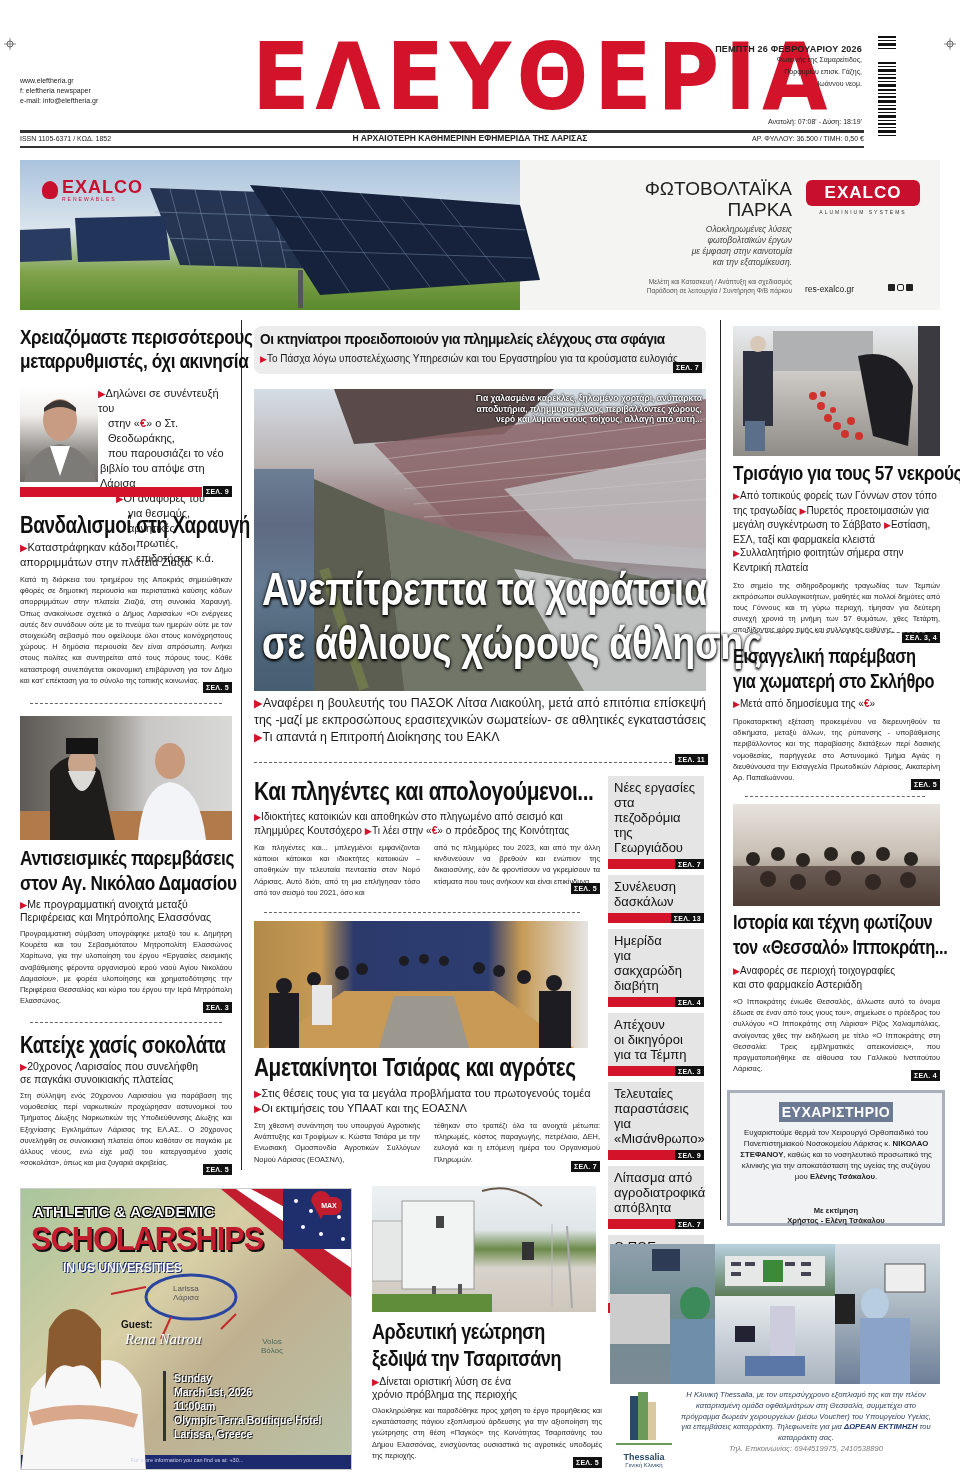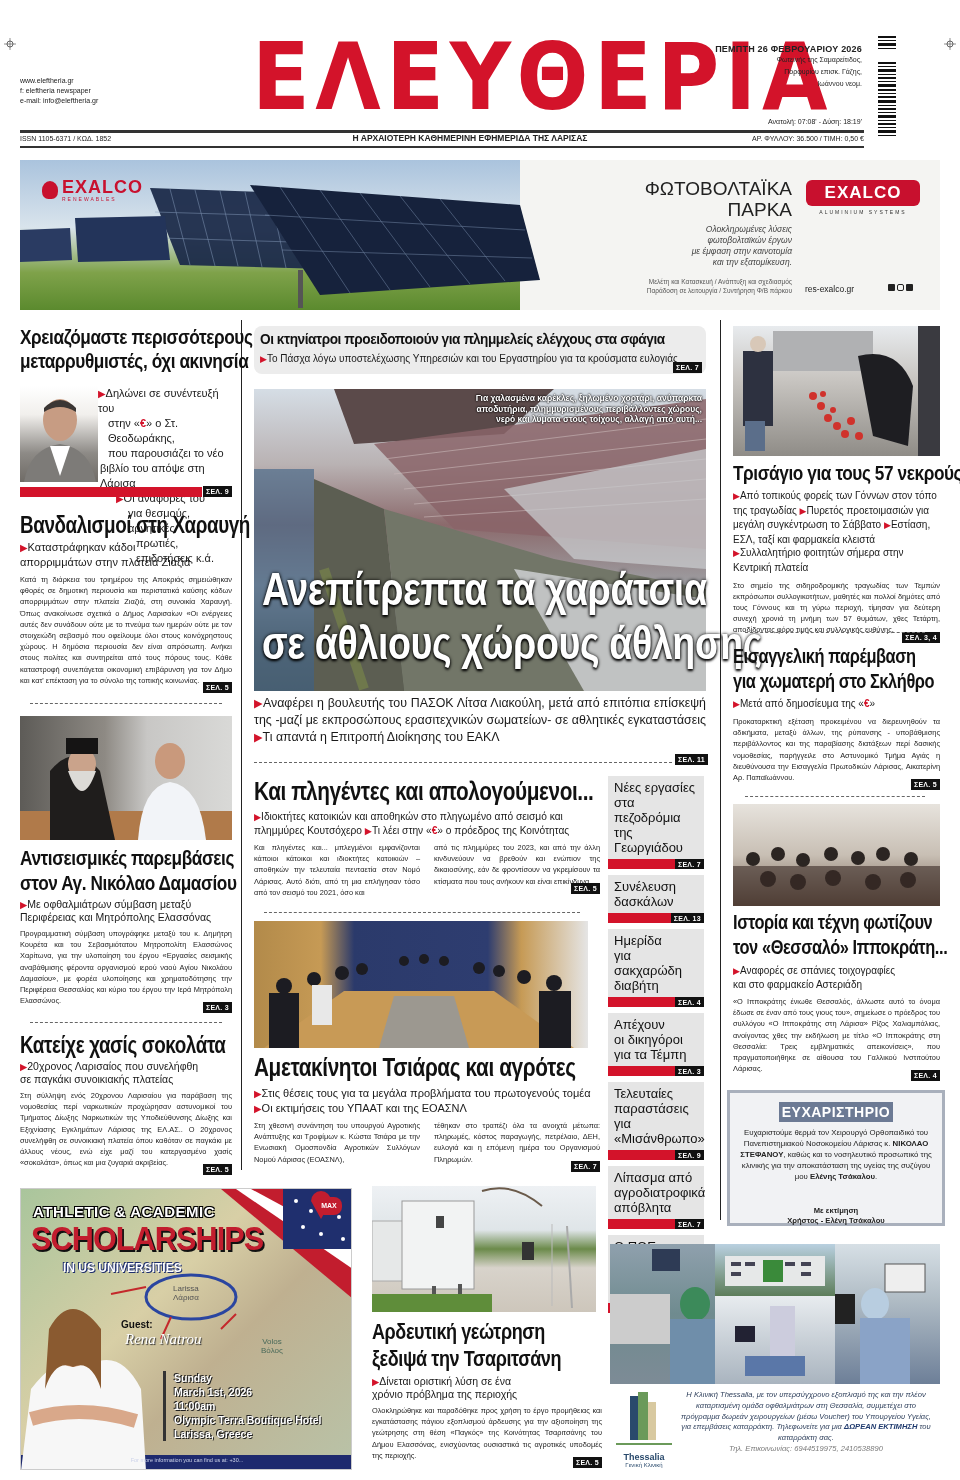--- a/index.html
+++ b/index.html
@@ -207,21 +207,21 @@
       <ellipse cx="62" cy="48" rx="14" ry="16" fill="#caa38b"></ellipse>
       <path d="M48 55 Q62 95 76 55Z" fill="#dcdad6"></path>
       <rect x="46" y="22" width="32" height="16" fill="#151414"></rect>
       <ellipse cx="150" cy="45" rx="15" ry="18" fill="#c9997c"></ellipse>
       <path d="M118 124 Q122 70 150 66 Q180 70 186 124Z" fill="#f2f4f8"></path>
     </svg>
 </div>
 <div class="abs" style="left:20px;top:845px;width:212px">
   <div class="cond" style="font-size:21px;line-height:25px;transform:scaleX(0.82)">Αντισεισμικές παρεμβάσεις</div>
   <div class="cond" style="font-size:21px;line-height:25px;transform:scaleX(0.82)">στον Αγ. Νικόλαο Δαμασίου</div>
-  <div class="sub" style="font-size:10.5px;line-height:13px;margin-top:3px"><span class="arrow">▶</span><span>Με οφθαλμιάτρων σύμβαση μεταξύ</span></div>
+  <div class="sub" style="font-size:10.5px;line-height:13px;margin-top:3px"><span class="arrow">▶</span><span>Με προγραμματική ανοιχτά μεταξύ</span></div>
   <div class="sub" style="font-size:10.5px;line-height:13px">Περιφέρειας και Μητρόπολης Ελασσόνας</div>
   <div class="body-txt" style="margin-top:4px">Προγραμματική σύμβαση υπογράφηκε μεταξύ του κ. Δημήτρη Κουρέτα και του Σεβασμιότατου Μητροπολίτη Ελασσώνος Χαρίτωνα, για την υλοποίηση του έργου «Εργασίες σεισμικής αναβάθμισης φέροντα οργανισμού ιερού ναού Αγίου Νικολάου Δαμασίου», με φορέα υλοποίησης και χρηματοδότησης την Περιφέρεια Θεσσαλίας και κύριο του έργου την Ιερά Μητρόπολη Ελασσώνος.</div>
   <div style="text-align:right;margin-top:-10px"><span class="sel">ΣΕΛ. 3</span></div>
 </div>
 <div class="abs dash" style="left:30px;top:1022px;width:192px"></div>
 
 <div class="abs" style="left:20px;top:1032px;width:212px">
   <div class="cond" style="font-size:23px;line-height:26px;transform:scaleX(0.82)">Κατείχε χασίς σοκολάτα</div>
   <div class="sub" style="font-size:10.5px;line-height:13px;margin-top:2px"><span class="arrow">▶</span><span>20χρονος Λαρισαίος που συνελήφθη</span></div>
   <div class="sub" style="font-size:10.5px;line-height:13px">σε παγκάκι συνοικιακής πλατείας</div>
@@ -455,21 +455,21 @@
         <circle cx="100" cy="74" r="8"></circle>
         <circle cx="140" cy="78" r="8"></circle>
         <circle cx="175" cy="76" r="8"></circle>
       </g>
       <rect x="0" y="62" width="207" height="40" fill="#3a2c27" opacity="0.6"></rect>
     </svg>
 </div>
 <div class="abs" style="left:733px;top:910px;width:207px">
   <div class="cond" style="font-size:20px;line-height:25px;transform:scaleX(0.82)">Ιστορία και τέχνη φωτίζουν</div>
   <div class="cond" style="font-size:20px;line-height:25px;transform:scaleX(0.82)">τον «Θεσσαλό» Ιπποκράτη...</div>
-  <div style="font-size:10px;line-height:13px;color:#1a1a1a;margin-top:4px"><span class="arrow">▶</span><span>Αναφορές σε σπάνιες τοιχογραφίες</span></div>
+  <div style="font-size:10px;line-height:13px;color:#1a1a1a;margin-top:4px"><span class="arrow">▶</span><span>Αναφορές σε περιοχή τοιχογραφίες</span></div>
   <div style="font-size:10px;line-height:13px;color:#1a1a1a">και στο φαρμακείο Αστεριάδη</div>
   <div class="body-txt" style="margin-top:5px">«Ο Ιπποκράτης ένιωθε Θεσσαλός, άλλωστε αυτό το όνομα έδωσε σε έναν από τους γιους του», σημείωσε ο πρόεδρος του συλλόγου «Ο Ιπποκράτης στη Λάρισα» Ρίζος Χαλιαμπάλιας, ανοίγοντας χθες την εκδήλωση με τίτλο «Ο Ιπποκράτης στη Θεσσαλία: Τρεις εμβληματικές απεικονίσεις», που πραγματοποιήθηκε σε αίθουσα του Γαλλικού Ινστιτούτου Λάρισας.</div>
   <div style="text-align:right;margin-top:-10px"><span class="sel">ΣΕΛ. 4</span></div>
 </div>
 
 <div class="abs" style="left:727px;top:1090px;width:218px;height:136px;background:#f1f2f4;border:3px solid #a9b0bc">
   <div style="margin:9px auto 0 auto;width:114px;height:20px;background:#6c7a94;color:#fff;font-weight:bold;font-size:14px;text-align:center;line-height:20px;letter-spacing:0.5px">ΕΥΧΑΡΙΣΤΗΡΙΟ</div>
   <div style="padding:5px 8px 0 8px;font-size:7.8px;line-height:11px;text-align:center;color:#222">
     <span>Ευχαριστούμε θερμά τον Χειρουργό Ορθοπαιδικό του Πανεπιστημιακού Νοσοκομείου Λάρισας κ. </span><b>ΝΙΚΟΛΑΟ ΣΤΕΦΑΝΟΥ</b><span>, καθώς και το νοσηλευτικό προσωπικό της κλινικής για την αποκατάσταση της υγείας της συζύγου μου </span><b>Ελένης Τσάκαλου</b><span>.</span>
   </div>

